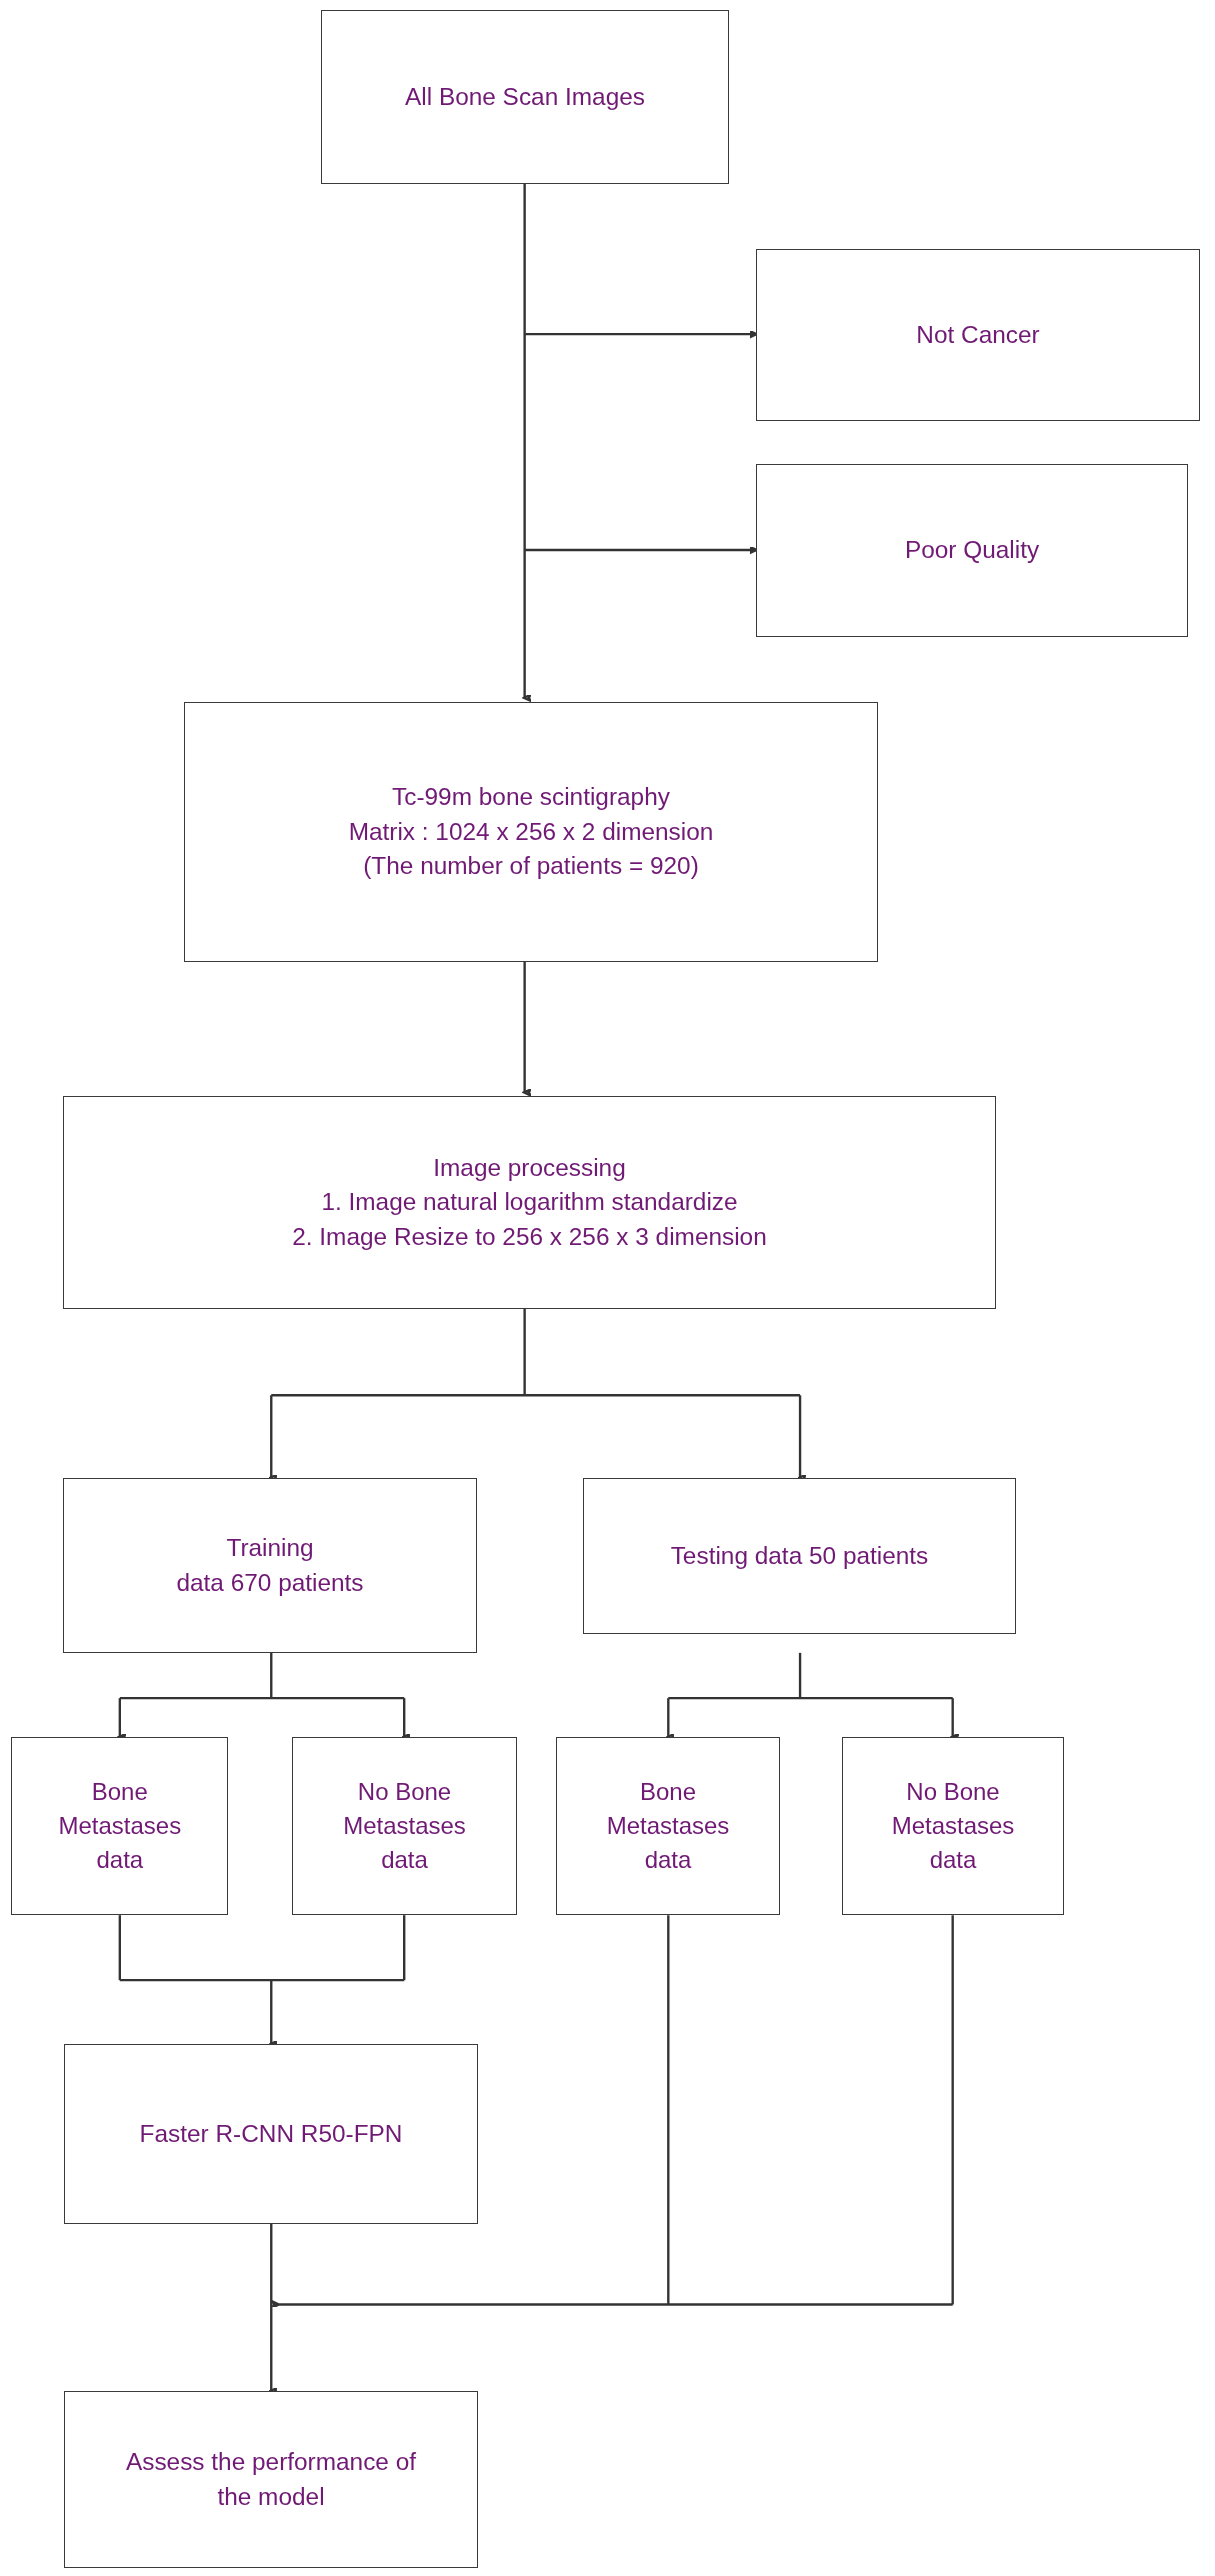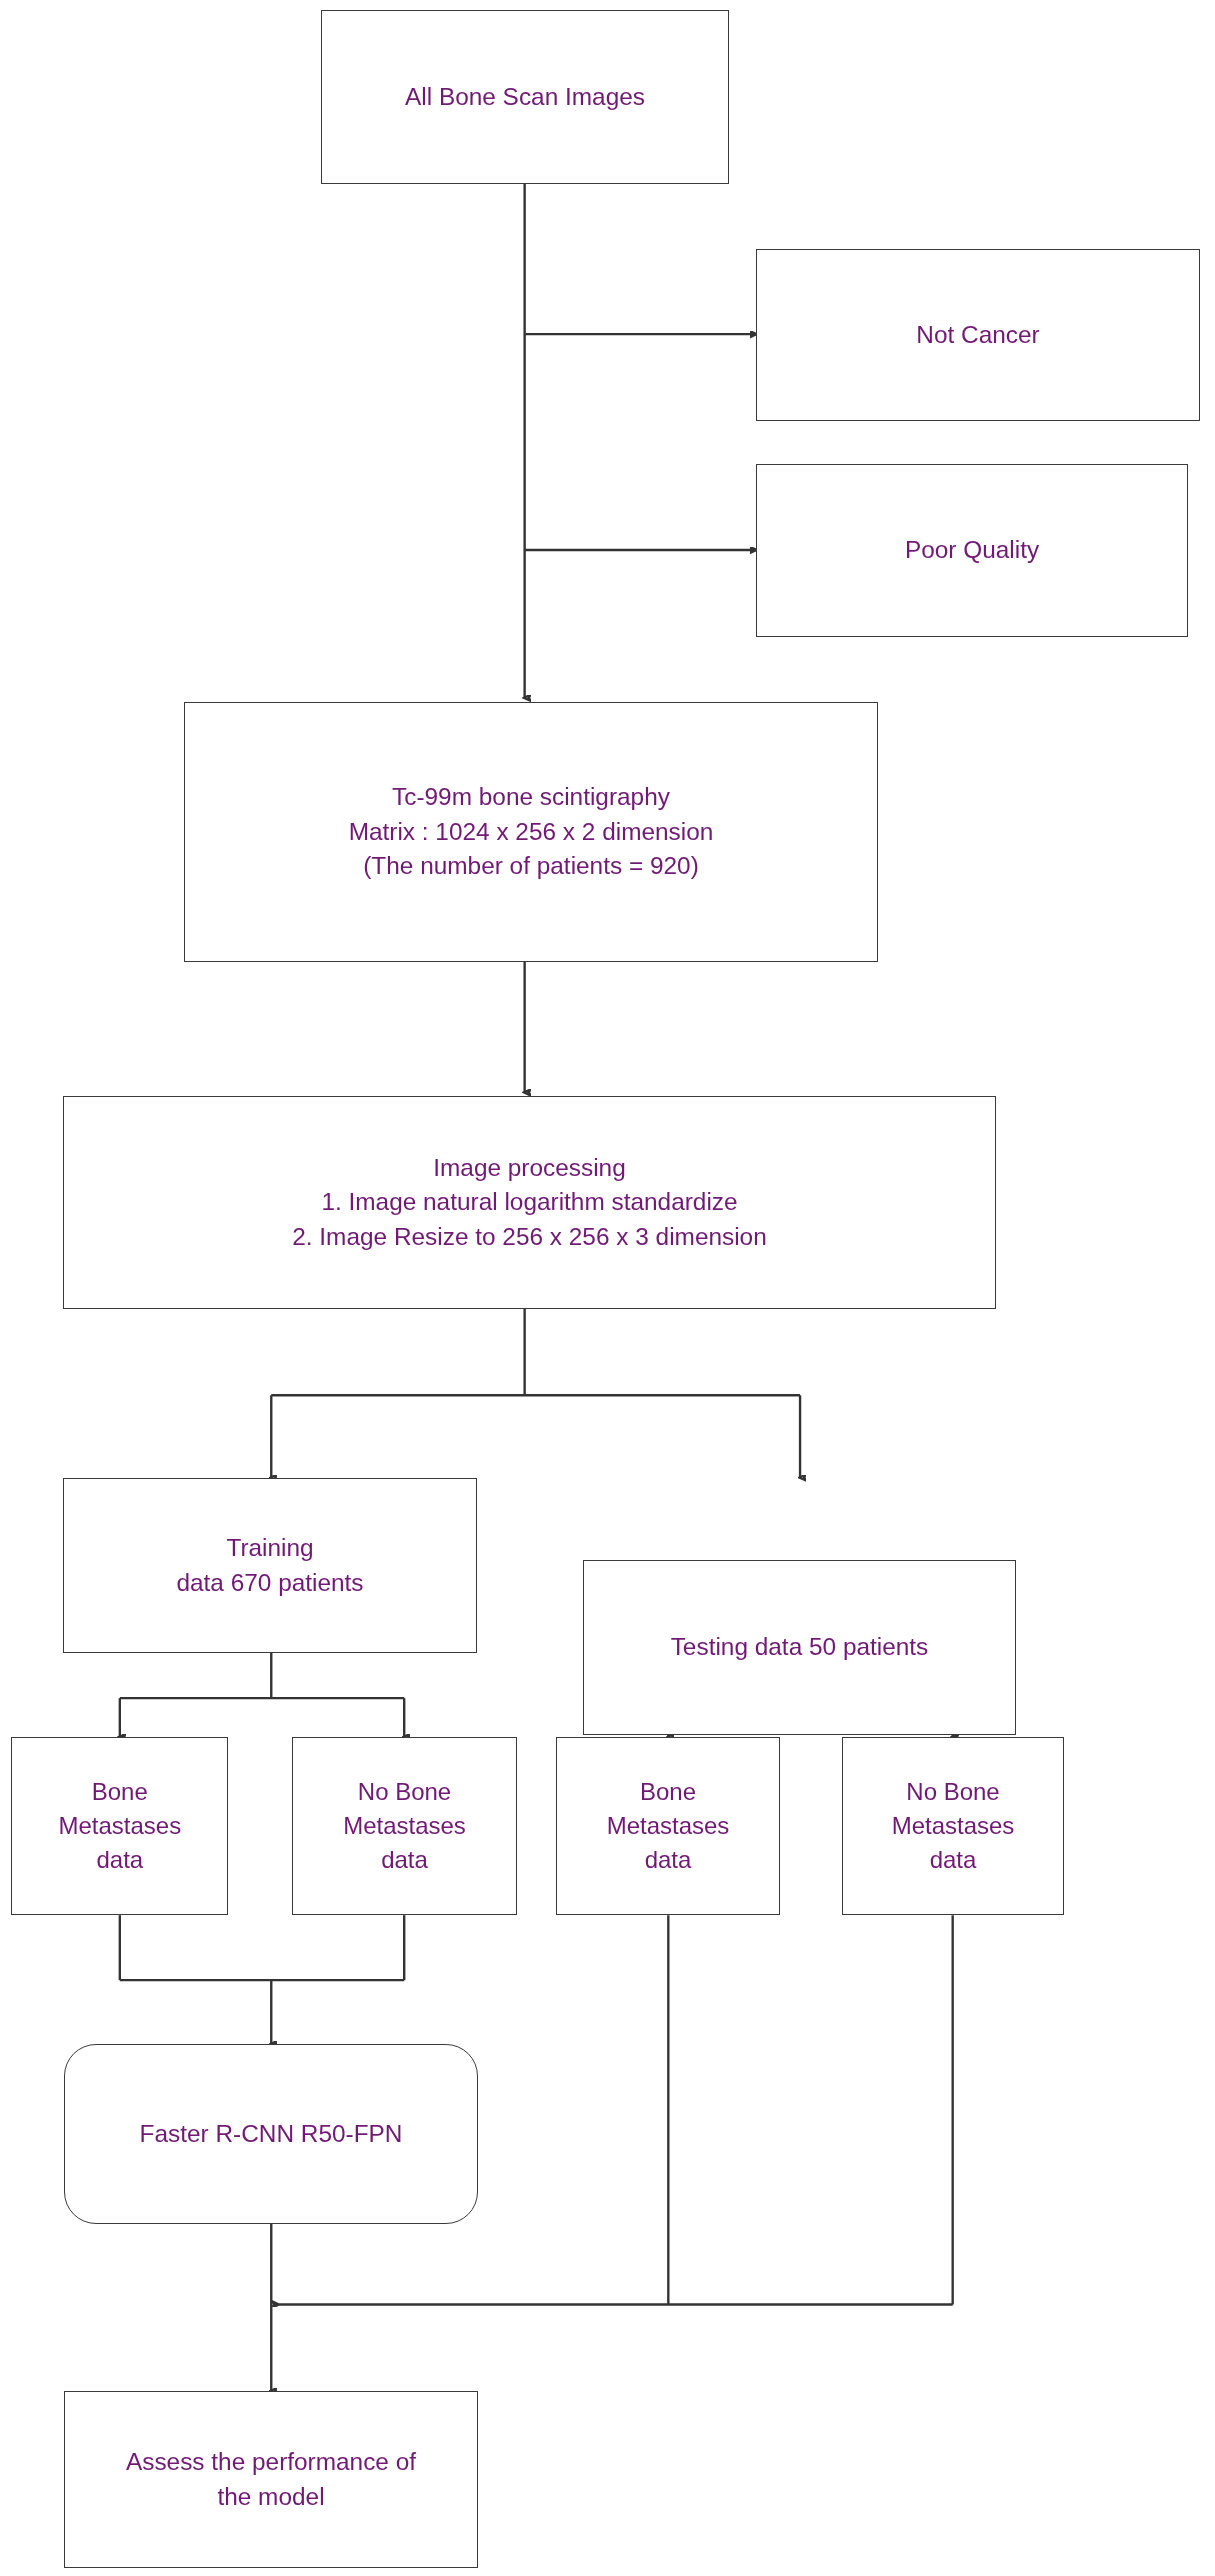--- a/index.html
+++ b/index.html
@@ -110,37 +110,37 @@
 Matrix : 1024 x 256 x 2 dimension
 (The number of patients = 920)</div>
 
   <div class="node" style="left:63px; top:1096px; width:933px; height:213px;">Image processing
 1. Image natural logarithm standardize
 2. Image Resize to 256 x 256 x 3 dimension</div>
 
   <div class="node" style="left:63px; top:1478px; width:414px; height:175px;">Training
 data 670 patients</div>
 
-  <div class="node" style="left:583px; top:1560px; width:433px; height:175px;">Testing data 50 patients</div>
+  <div class="node" style="left:583px; top:1478px; width:433px; height:156px;">Testing data 50 patients</div>
 
   <div class="node small" style="left:11.3px; top:1737px; width:217px; height:178px;">Bone
 Metastases
 data</div>
 
   <div class="node small" style="left:292px; top:1737px; width:225px; height:178px;">No Bone
 Metastases
 data</div>
 
   <div class="node small" style="left:556px; top:1737px; width:224px; height:178px;">Bone
 Metastases
 data</div>
 
   <div class="node small" style="left:842px; top:1737px; width:222px; height:178px;">No Bone
 Metastases
 data</div>
 
-  <div class="node" style="left:64px; top:2044px; width:414px; height:180px;border-radius:32px;">Faster R-CNN R50-FPN</div>
+  <div class="node" style="left:64px; top:2044px; width:414px; height:180px;">Faster R-CNN R50-FPN</div>
 
   <div class="node" style="left:64px; top:2391px; width:414px; height:177px;">Assess the performance of
 the model</div>
 
 </div>
 
 
 </body></html>

